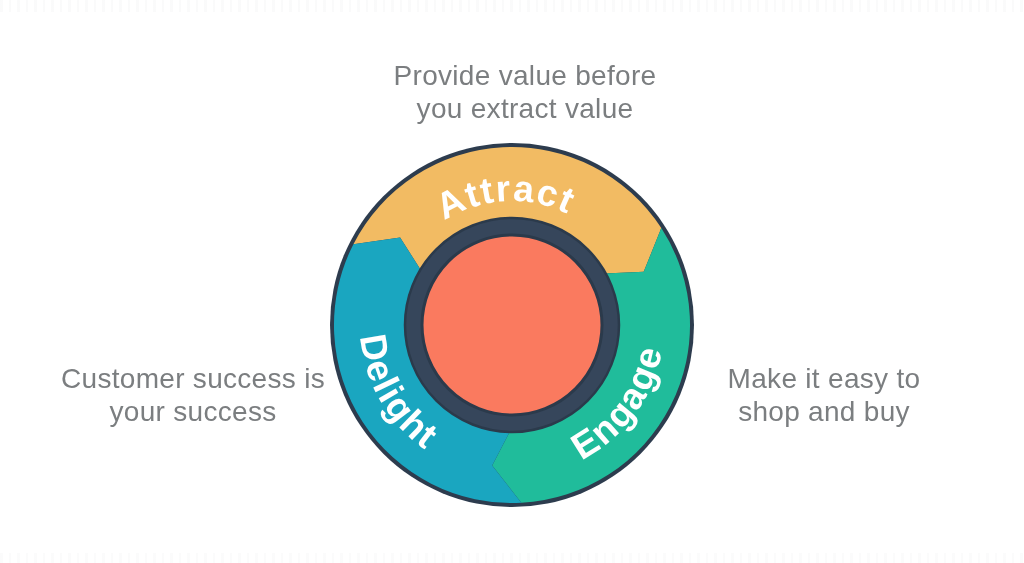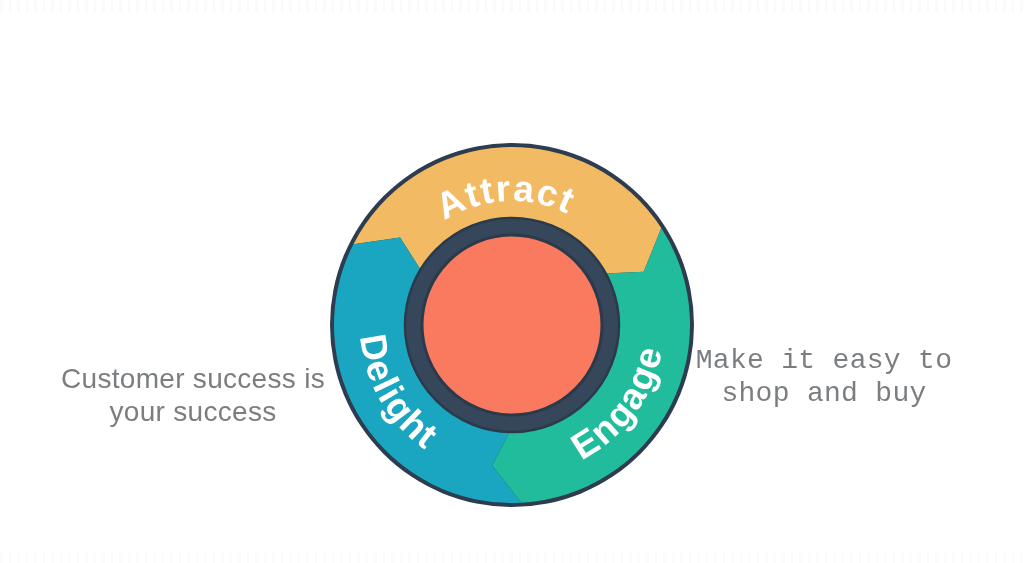--- a/index.html
+++ b/index.html
@@ -18,37 +18,39 @@
   .edge-artifact.bottom{bottom:0;height:10px;opacity:.04;}
   .annotation{
     position:absolute;
     color:#7b7e80;
     font-size:28px;line-height:33px;
     text-align:center;white-space:pre-line;
     letter-spacing:.3px;
   }
   .annotation.top{left:325px;top:59px;width:400px;}
   .annotation.left{left:43px;top:362px;width:300px;}
-  .annotation.right{left:674px;top:344px;width:300px;font-family:Liberation Mono, monospace;}
+  .annotation.right{left:674px;top:362px;width:300px;}
   svg{position:absolute;left:0;top:0;}
   .seg{stroke:none;}
   .dark-stroke{stroke:#2b3a4b;}
   .wheel-label{
     font-family:"Liberation Sans", sans-serif;
     font-weight:bold;font-size:37px;letter-spacing:1.5px;
   }
 </style>
 </head>
 <body>
 
 <div class="stage">
 
   <div class="edge-artifact top"></div>
   <div class="edge-artifact bottom"></div>
 
+  <div class="annotation top">Provide value before
+you extract value</div>
 
   <div class="annotation left">Customer success is
 your success</div>
 
   <div class="annotation right">Make it easy to
 shop and buy</div>
 
   <svg width="1024" height="563" viewBox="0 0 1024 563">
 
     <circle cx="512" cy="325" r="182" fill="#2d3c4e"></circle>

